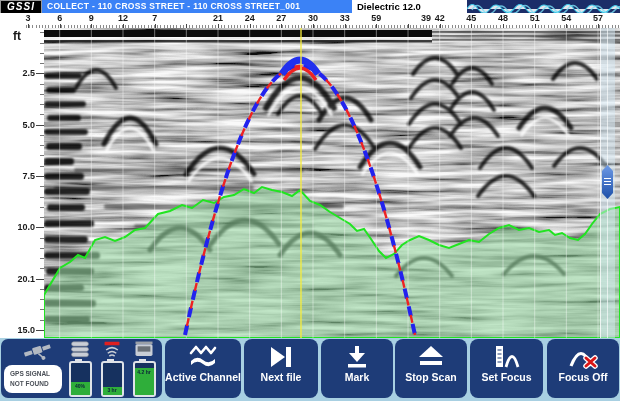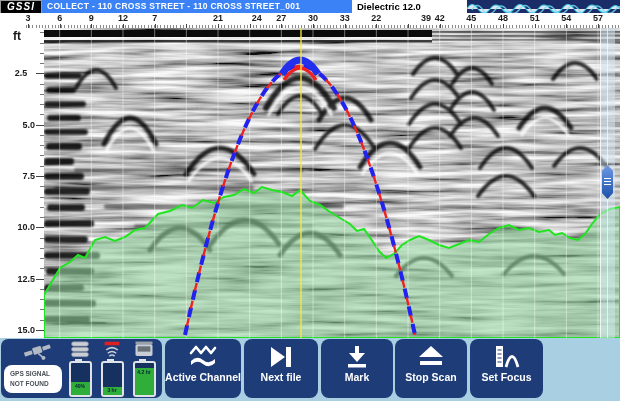--- a/index.html
+++ b/index.html
@@ -81,56 +81,56 @@
       <span class="xlab" style="left: 79.336px;">9</span>
       <span class="xtick" style="left: 91.336px;"></span>
       <span class="xlab" style="left: 111.004px;">12</span>
       <span class="xtick" style="left: 123.004px;"></span>
       <span class="xlab" style="left: 142.672px;">7</span>
       <span class="xtick" style="left: 154.672px;"></span>
       <span class="xlab" style="left: 174.34px; margin-top: 40px;">18</span>
       <span class="xtick" style="left: 186.34px;"></span>
       <span class="xlab" style="left: 206.008px;">21</span>
       <span class="xtick" style="left: 218.008px;"></span>
-      <span class="xlab" style="left: 237.676px; text-align: right;">24</span>
+      <span class="xlab" style="left: 237.676px;">24</span>
       <span class="xtick" style="left: 249.676px;"></span>
       <span class="xlab" style="left: 269.344px;">27</span>
       <span class="xtick" style="left: 281.344px;"></span>
       <span class="xlab" style="left: 301.012px;">30</span>
       <span class="xtick" style="left: 313.012px;"></span>
       <span class="xlab" style="left: 332.68px;">33</span>
       <span class="xtick" style="left: 344.68px;"></span>
-      <span class="xlab" style="left: 364.348px;">22</span>
+      <span class="xlab" style="left: 364.348px;">59</span>
       <span class="xtick" style="left: 376.348px;"></span>
       <span class="xlab" style="left: 414px;">39</span>
       <span class="xtick" style="left: 408.016px;"></span>
       <span class="xlab" style="left: 427.684px;">42</span>
       <span class="xtick" style="left: 439.684px;"></span>
       <span class="xlab" style="left: 459.352px;">45</span>
       <span class="xtick" style="left: 471.352px;"></span>
       <span class="xlab" style="left: 491.02px;">48</span>
       <span class="xtick" style="left: 503.02px;"></span>
       <span class="xlab" style="left: 522.688px;">51</span>
       <span class="xtick" style="left: 534.688px;"></span>
       <span class="xlab" style="left: 554.356px;">54</span>
       <span class="xtick" style="left: 566.356px;"></span>
       <span class="xlab" style="left: 586.024px;">57</span>
       <span class="xtick" style="left: 598.024px;"></span>
     </div>
   <div class="vruler">
     <span class="unit">ft</span>
-  <span class="ylab" style="top: 40.325px; text-align: center;">2.5</span>
+  <span class="ylab" style="top: 40.325px;">2.5</span>
       <span class="ymaj" style="top: 45.325px;"></span>
       <span class="ylab" style="top: 91.65px;">5.0</span>
       <span class="ymaj" style="top: 96.65px;"></span>
       <span class="ylab" style="top: 142.975px;">7.5</span>
       <span class="ymaj" style="top: 147.975px;"></span>
       <span class="ylab" style="top: 194.3px;">10.0</span>
       <span class="ymaj" style="top: 199.3px;"></span>
-      <span class="ylab" style="top: 245.625px;">12.5</span>
+      <span class="ylab" style="top: 245.625px;">20.1</span>
       <span class="ymaj" style="top: 250.625px;"></span>
       <span class="ylab" style="top: 296.95px;">15.0</span>
       <span class="ymaj" style="top: 301.95px;"></span>
       <span class="ymin" style="top: 4.265px;"></span>
       <span class="ymin" style="top: 14.53px;"></span>
       <span class="ymin" style="top: 24.795px;"></span>
       <span class="ymin" style="top: 35.06px;"></span>
       <span class="ymin" style="top: 55.59px;"></span>
       <span class="ymin" style="top: 65.855px;"></span>
       <span class="ymin" style="top: 76.12px;"></span>
@@ -370,14 +370,24 @@
       <div class="btn" style="left: 470px; width: 73px;">
         <div class="bicon">
           <svg width="30" height="26" viewBox="0 0 30 26">
             <rect x="4" y="2" width="7" height="21" fill="#fff"></rect>
             <path d="M5.5 6 h4 M5.5 10 h4 M5.5 14 h4 M5.5 18 h4" stroke="#1e3c78" stroke-width="1.2"></path>
             <path d="M14 23 Q20 2 26 23" stroke="#fff" stroke-width="2.8" fill="none"></path>
           </svg>
         </div>
         <div class="blab">Set Focus</div>
       </div>
+      <div class="btn" style="left: 547px; width: 72px;">
+        <div class="bicon">
+          <svg width="30" height="26" viewBox="0 0 30 26">
+            <path d="M3 22 Q13 -3 23 22" stroke="#fff" stroke-width="3.2" fill="none"></path>
+            <path d="M18 14 L27 22 M27 14 L18 22" stroke="#fff" stroke-width="5.5" stroke-linecap="round"></path>
+            <path d="M18 14 L27 22 M27 14 L18 22" stroke="#d91616" stroke-width="3" stroke-linecap="round"></path>
+          </svg>
+        </div>
+        <div class="blab">Focus Off</div>
+      </div>
     </div>
 </div>
 
 </body></html>

